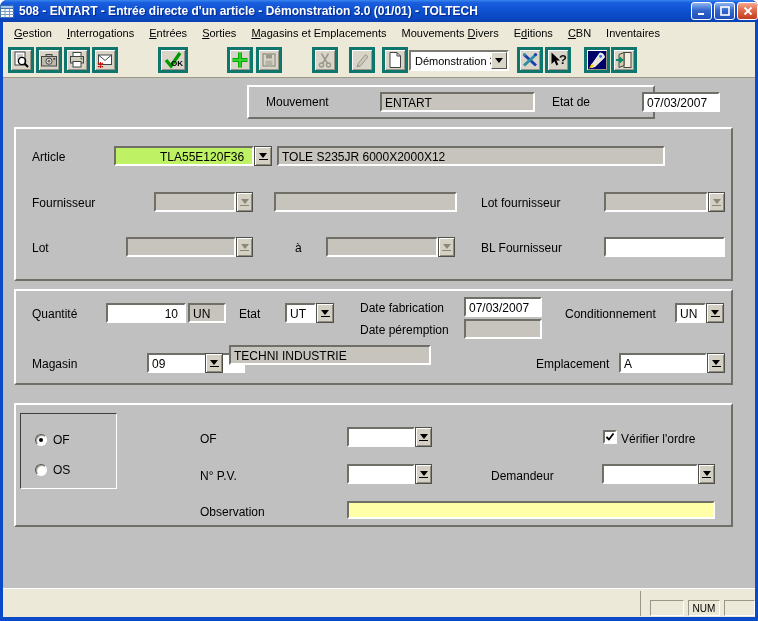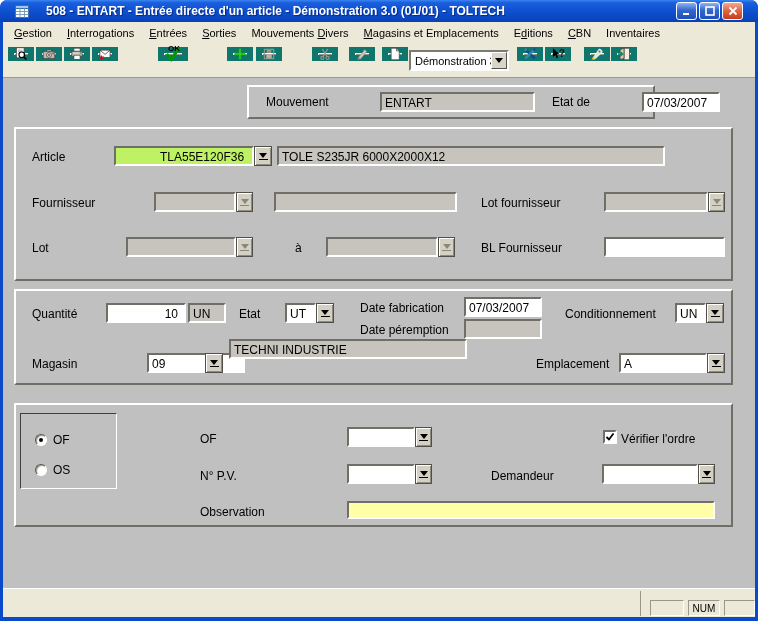--- a/index.html
+++ b/index.html
@@ -2,40 +2,40 @@
 <html><head>
 <meta charset="utf-8">
 <style>
   * { margin:0; padding:0; box-sizing:border-box; }
   html,body { width:758px; height:621px; background:#fff; font-family:"Liberation Sans",sans-serif; }
   #window { position:relative; width:758px; height:621px; background:#0A49C8; border-radius:7px 7px 0 0; overflow:hidden; }
 
   
   .titlebar { position:absolute; top:0; left:0; right:0; height:22px;
     background:linear-gradient(180deg,#3A86F0 0%,#1A5FDE 12%,#0F52D2 45%,#0A46C0 85%,#0940AE 100%);
-    border-radius:7px 7px 0 0; display:flex; align-items:center; padding:0 15px;gap:12px; }
+    border-radius:7px 7px 0 0; display:flex; align-items:center; padding:0 0; }
   .title-text { color:#fff; font-size:12px; font-weight:bold; margin-left:4px;
     text-shadow:1px 1px 1px #00278a; white-space:nowrap; overflow:hidden; }
   .win-btns { margin-left:auto; display:flex; gap:2px; }
   .win-btn { width:21px; height:18px; border:1px solid #fff; border-radius:3px;
     display:flex; align-items:center; justify-content:center; }
   .btn-blue { background:linear-gradient(180deg,#8FB4F4 0%,#3467CE 45%,#1D4FB8 100%); }
   .btn-red  { background:linear-gradient(180deg,#F4A890 0%,#E06A4A 45%,#C43C1F 100%); }
 
   
   .menubar { position:absolute; top:22px; left:3px; width:752px; height:21px; background:#ECE9D8;
     display:flex; align-items:center; font-size:11px; padding-left:4px; color:#000; }
   .menu-item { padding:3px 8px 3px 7px; white-space:nowrap; cursor:default; }
   .mn { text-decoration:underline; }
 
   
   .toolbar { position:absolute; top:43px; left:3px; width:752px; height:35px; background:#ECE9D8;
     border-bottom:1px solid #9D9A87; }
-  .tbtn { position:absolute; top:4px; width:26px; height:14px; background:#D9D5C9;
-    border:6px solid #0f766e; box-shadow:inset 1px 1px 0 #FFFFFF, inset -1px -1px 0 #9A978A;
+  .tbtn { position:absolute; top:4px; width:26px; height:26px; background:#D9D5C9;
+    border:3px solid #0f766e; box-shadow:inset 1px 1px 0 #FFFFFF, inset -1px -1px 0 #9A978A;
     display:flex; align-items:center; justify-content:center; }
   .tbtn svg { display:block; }
   .tbtn.navy { background:#000066; }
   .tb-ok { width:30px; }
   .ok-label { position:absolute; right:2px; bottom:2px; font-size:8px; font-weight:bold; color:#000; }
   .tb-select { position:absolute; top:7px; left:406px; width:100px; height:21px; background:#fff;
     border:2px solid; border-color:#7b7b73 #fff #fff #7b7b73; font-size:11px;
     display:flex; align-items:center; padding-left:4px; }
   .sel-arrow-btn { position:absolute; right:0; top:0; bottom:0; width:16px; background:#D9D5C9;
     border:1px solid; border-color:#fff #55554d #55554d #fff;
@@ -106,22 +106,22 @@
           </svg>
       </div>
     </div>
   </div>
 
   <div class="menubar">
     <span class="menu-item"><span></span><span class="mn">G</span><span>estion</span></span>
     <span class="menu-item"><span></span><span class="mn">I</span><span>nterrogations</span></span>
     <span class="menu-item"><span></span><span class="mn">E</span><span>ntrées</span></span>
     <span class="menu-item"><span></span><span class="mn">S</span><span>orties</span></span>
+    <span class="menu-item"><span></span><span class="mn">M</span><span>agasins et Emplacements</span></span>
     <span class="menu-item"><span>Mouvements </span><span class="mn">D</span><span>ivers</span></span>
-    <span class="menu-item"><span></span><span class="mn">M</span><span>agasins et Emplacements</span></span>
     <span class="menu-item"><span>E</span><span class="mn">d</span><span>itions</span></span>
     <span class="menu-item"><span></span><span class="mn">C</span><span>BN</span></span>
     <span class="menu-item"><span>Inventaires</span><span class="mn"></span><span></span></span>
   </div>
 
   <div class="toolbar">
     <div class="tbtn" style="left:5px">
       <svg width="18" height="18" viewBox="0 0 18 18">
         <rect x="3" y="1" width="10" height="13" fill="#fff" stroke="#444"></rect>
         <path d="M5 4 h6 M5 6 h6 M5 8 h3" stroke="#999" fill="none"></path>
@@ -298,21 +298,21 @@
           <span class="tri"></span>
           <span class="bar"></span>
         </div>
 
       <span class="label" style="left:16px; top:66px;">Magasin</span>
       <div class="field" style="left:91px; top:62px; width:98px;margin-left:40px;">09</div>
       <div class="lov" style="left:189px; top:62px;">
           <span class="tri"></span>
           <span class="bar"></span>
         </div>
-      <div class="field readonly" style="left:213px; top:48px; width:238px;">TECHNI INDUSTRIE</div>
+      <div class="field readonly" style="left:213px; top:54px; width:202px;">TECHNI INDUSTRIE</div>
       <span class="label" style="left:520px; top:66px;">Emplacement</span>
       <div class="field" style="left:603px; top:62px; width:88px;">A</div>
       <div class="lov" style="left:691px; top:62px;">
           <span class="tri"></span>
           <span class="bar"></span>
         </div>
     </div>
 
     <div class="box" style="left:11px; top:325px; width:719px; height:124px;">
       <div class="radio-box" style="left:4px; top:8px; width:97px; height:76px;">

